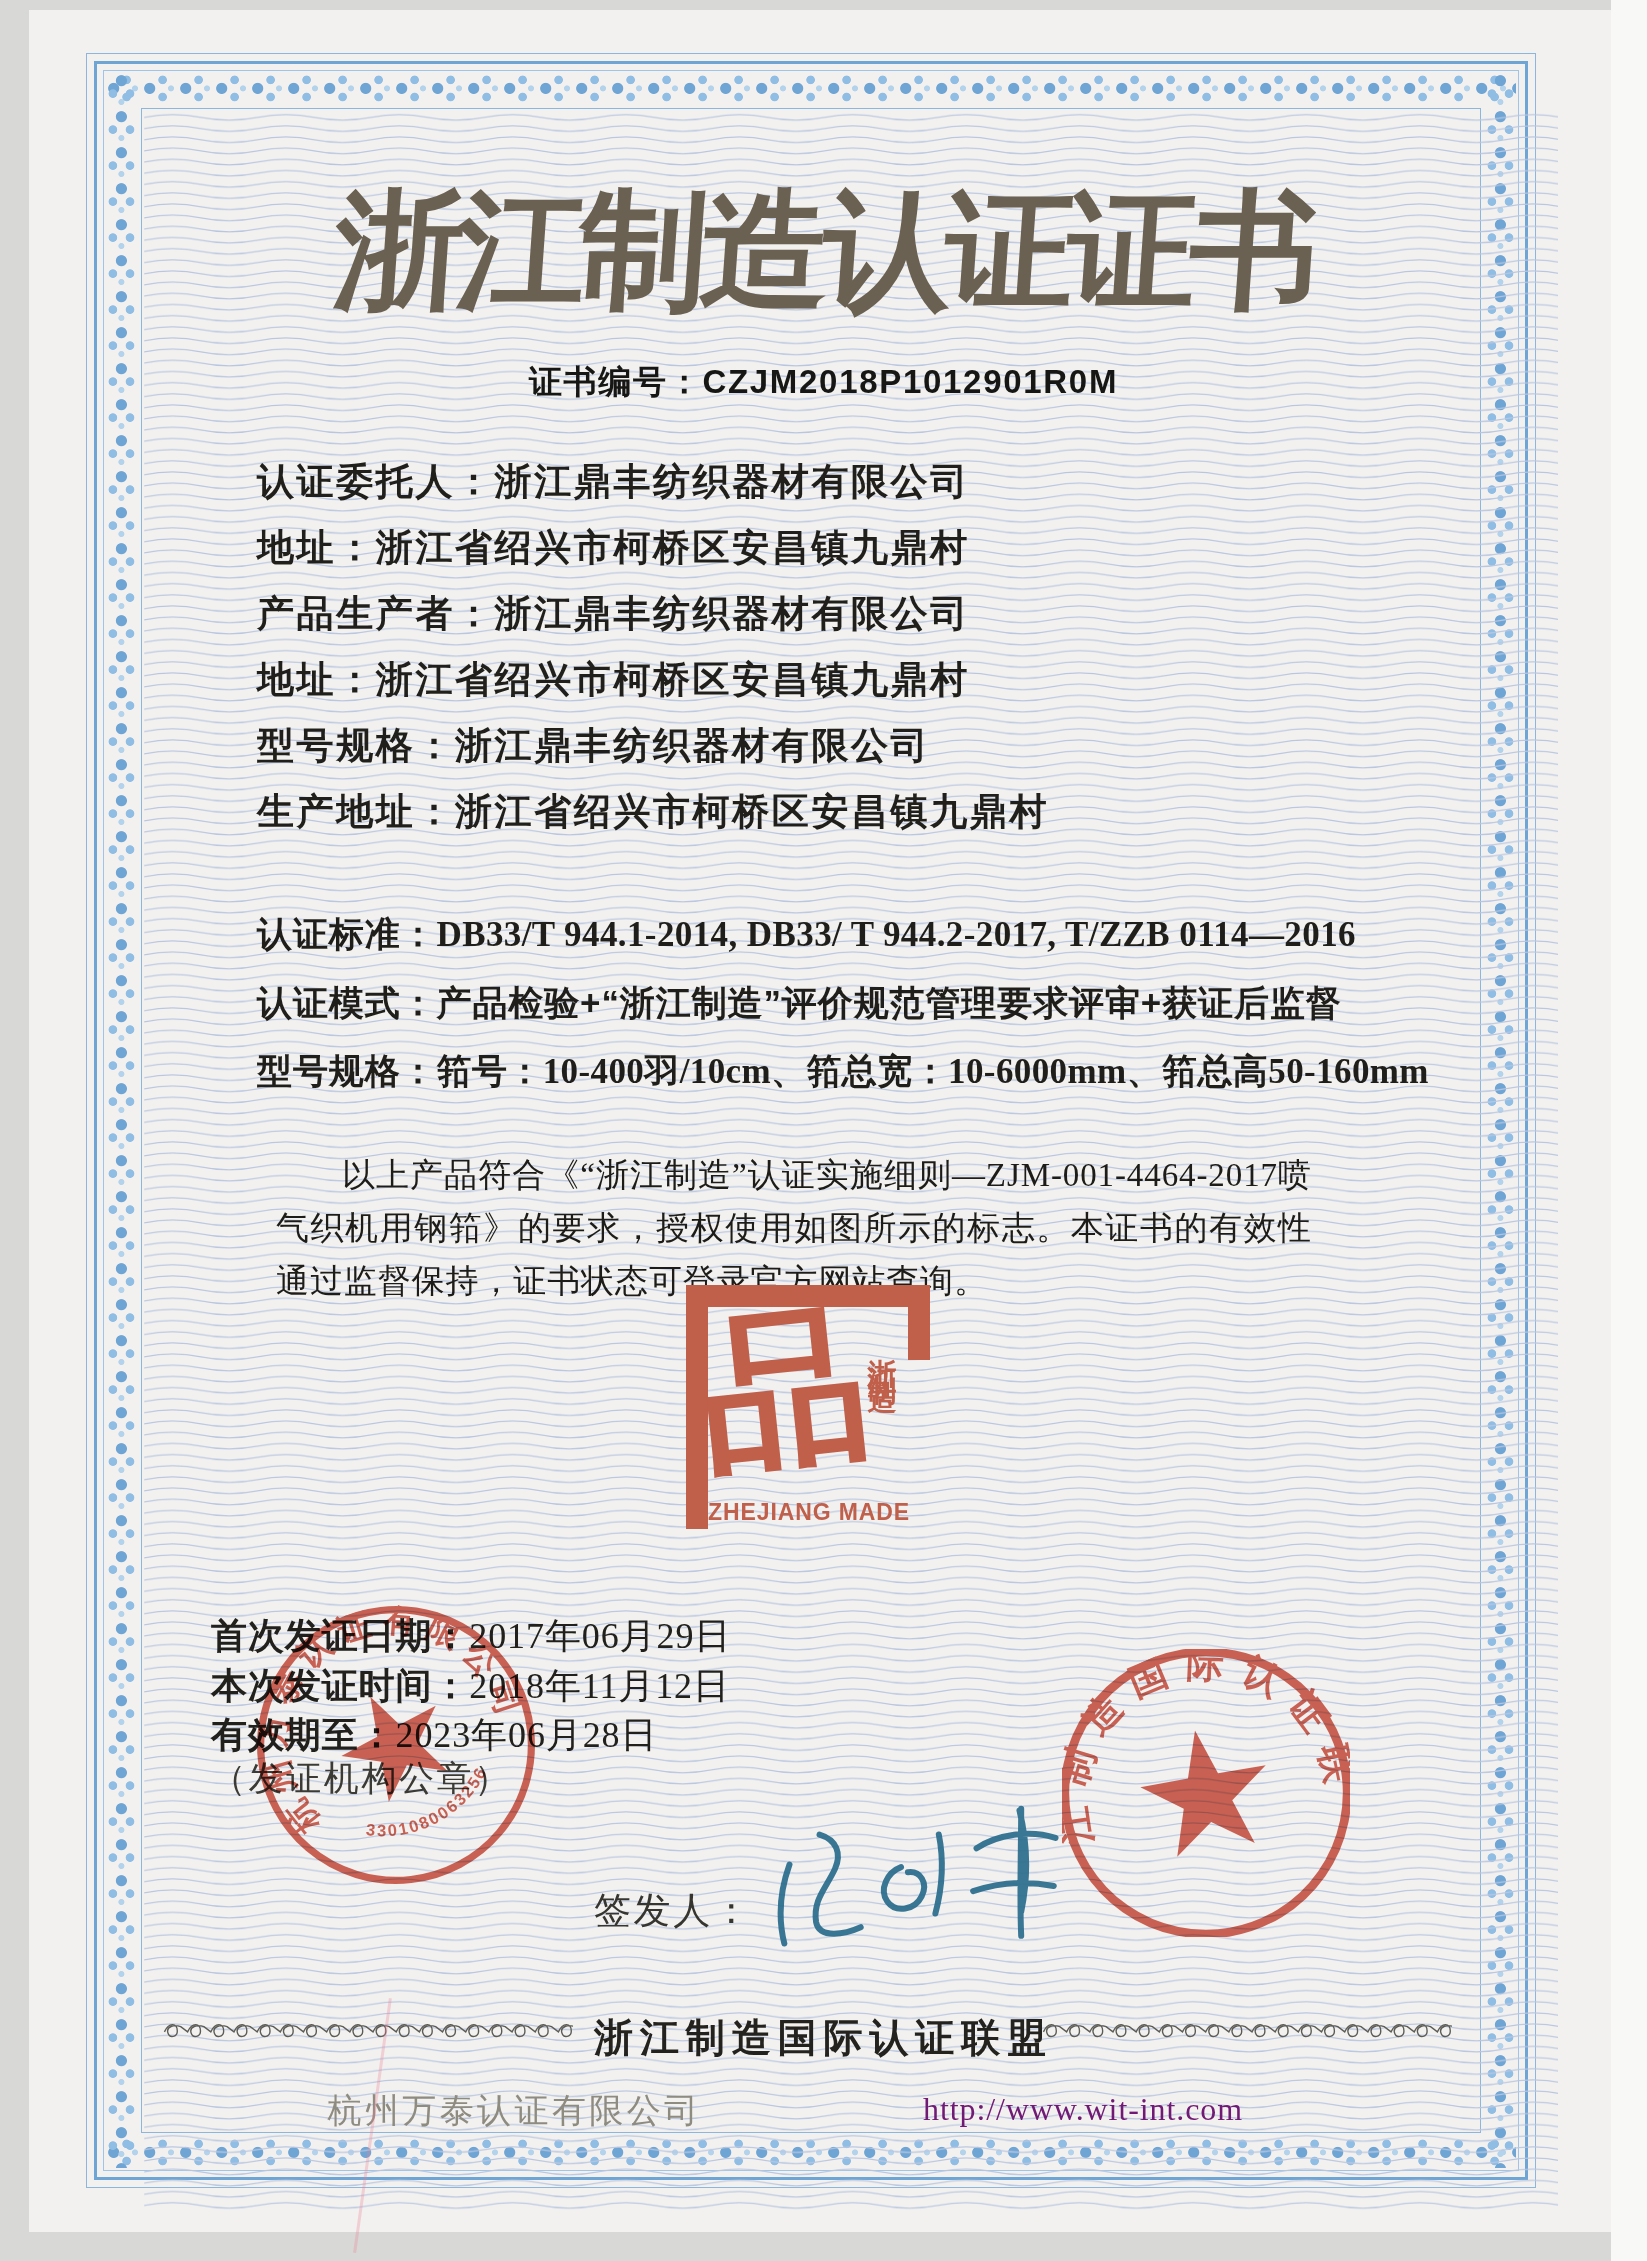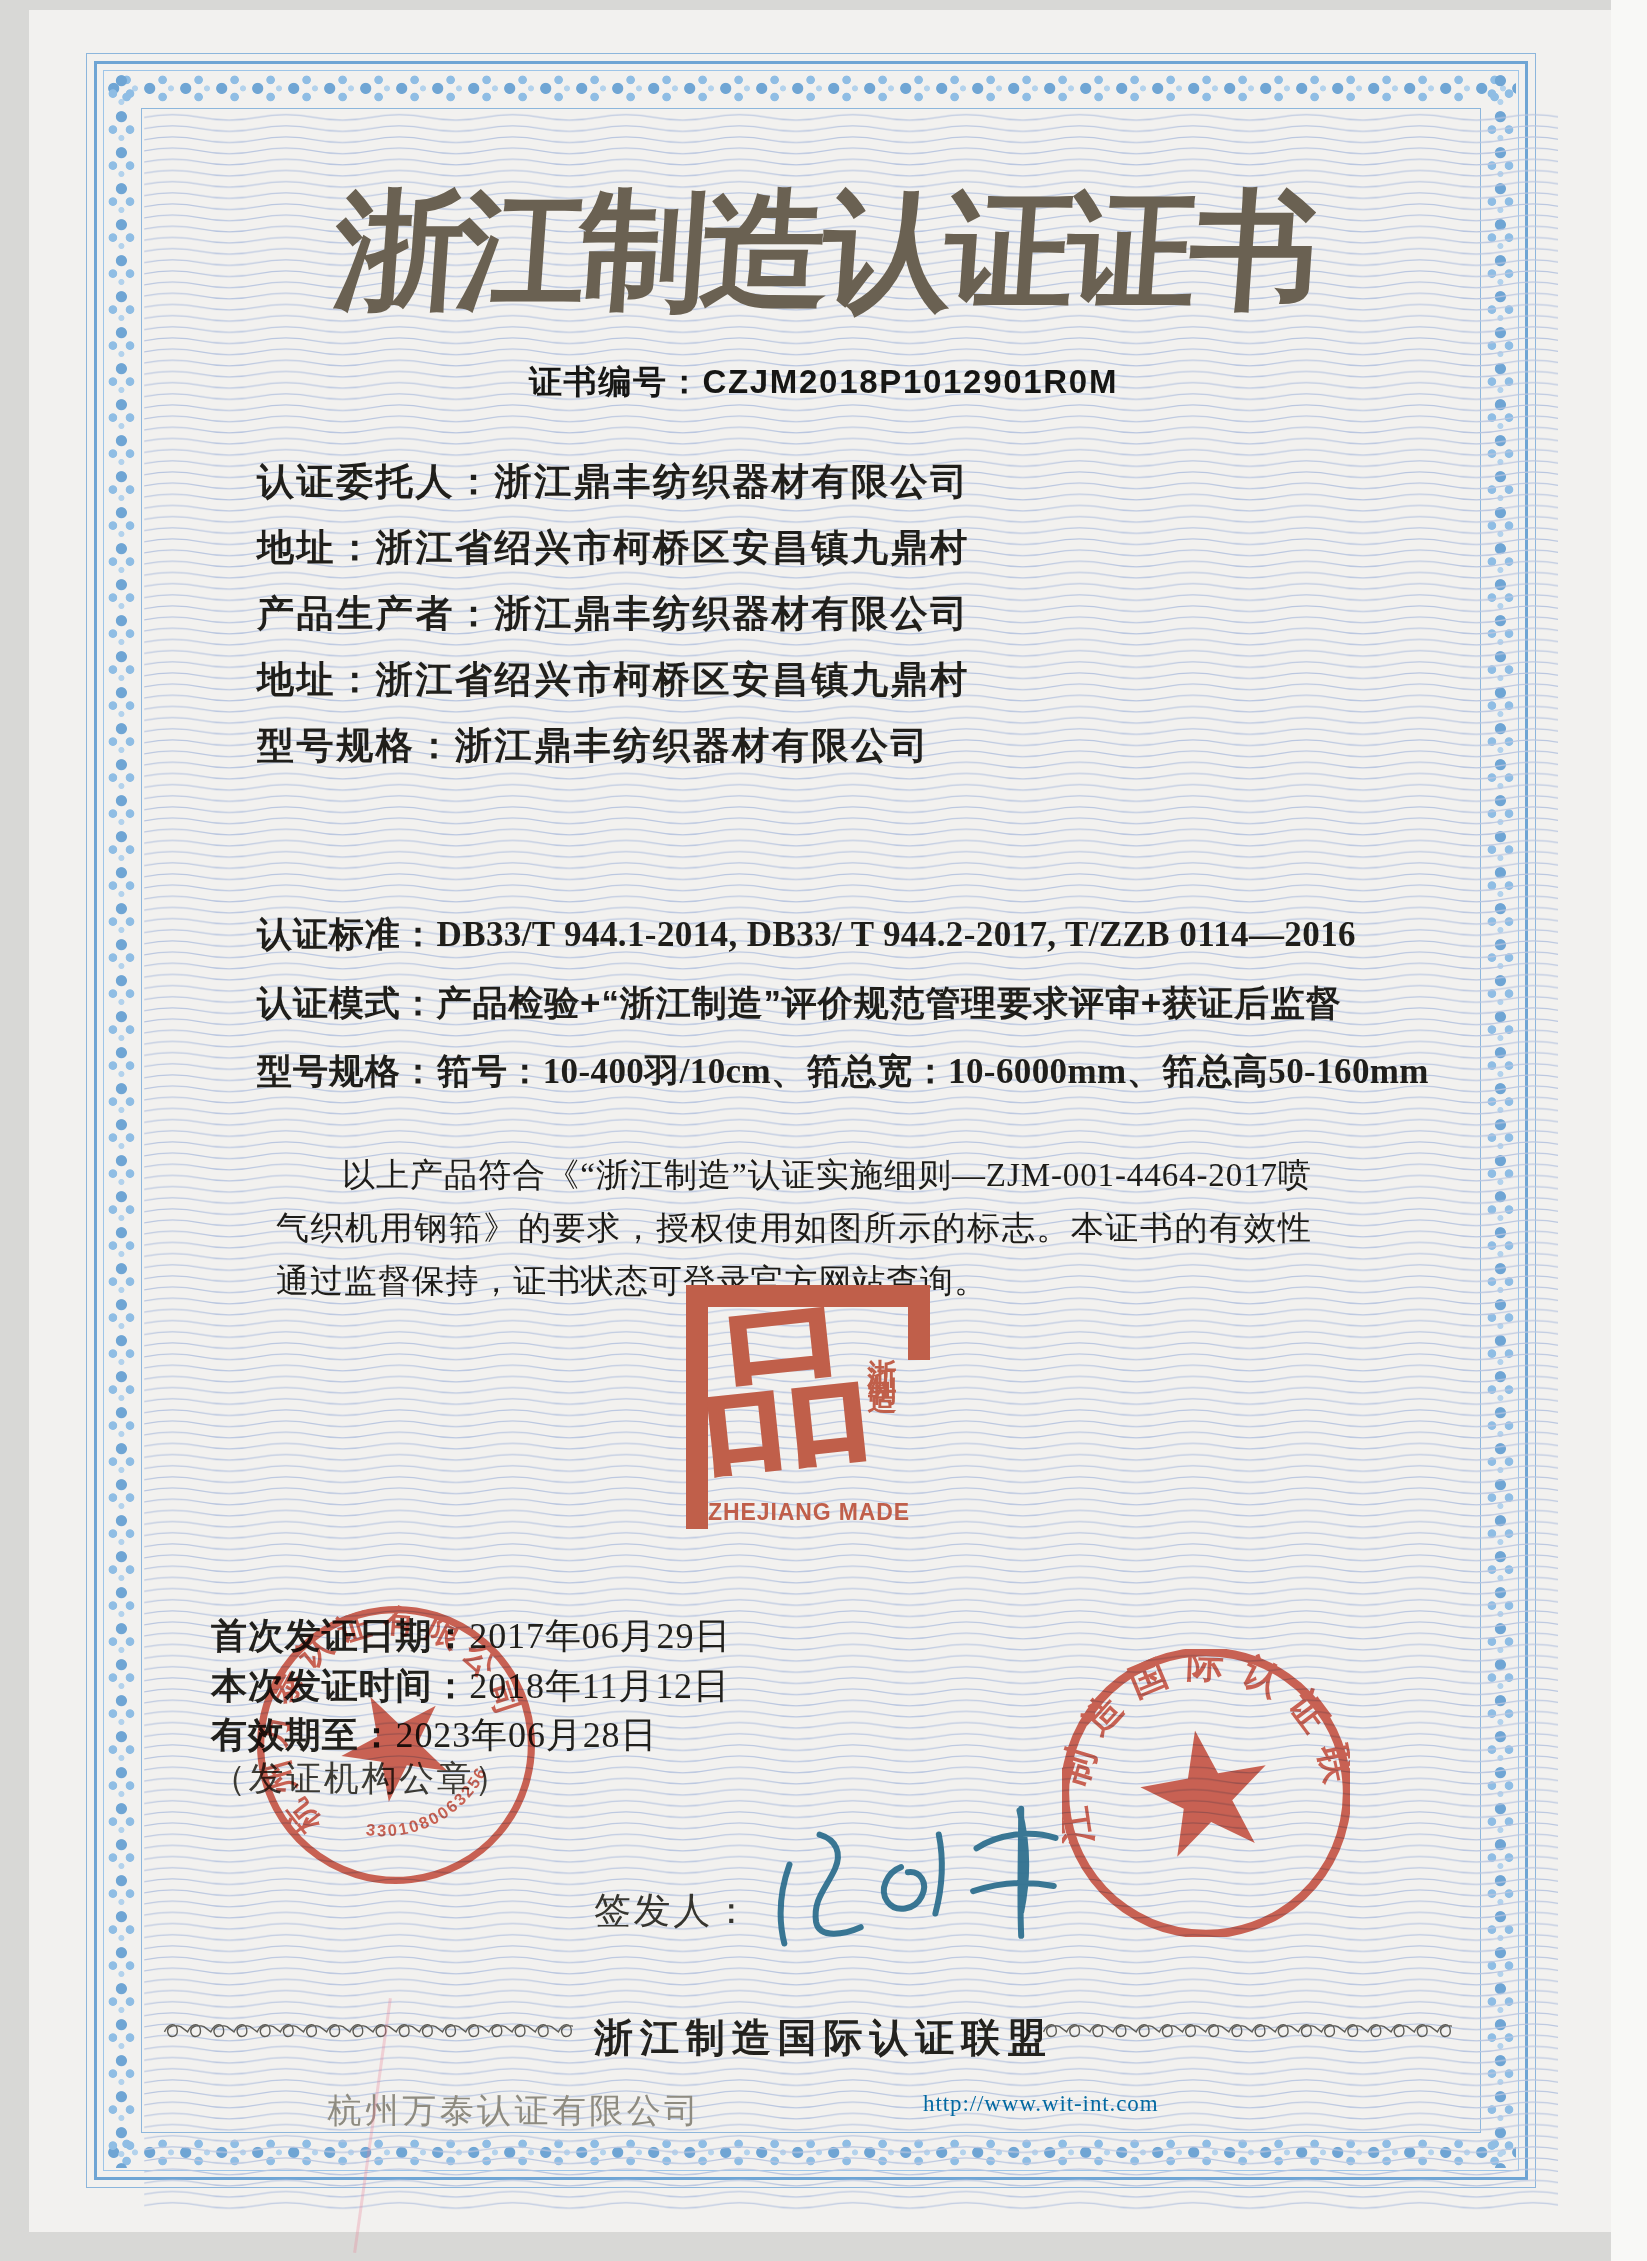--- a/index.html
+++ b/index.html
@@ -79,21 +79,21 @@
   .seal-left{left:245px;top:1601px;width:302px;height:288px;}
   .seal-right{left:1062px;top:1649px;width:288px;height:288px;}
   .seal text{font-weight:bold;fill:#d05a49;}
 
   .alliance{position:absolute;top:2011px;left:0;width:1647px;text-align:center;
     font-size:39px;font-weight:bold;letter-spacing:6.9px;color:#23221e;}
   .flourish{position:absolute;top:2018px;width:412px;height:26px;overflow:hidden;}
   .flourish.fl{left:161px;} .flourish.fr{left:1040px;}
   .company{position:absolute;left:326px;top:2088px;width:377px;text-align:center;
     font-size:34px;color:#8e8b80;letter-spacing:3.4px;font-family:"Liberation Serif",serif;}
-  .url{position:absolute;left:923px;top:2091px;font-size:23px;color:#0369a1;
+  .url{position:absolute;left:923px;top:2091px;font-size:32px;color:#701a75;
     font-family:"Liberation Serif",serif;letter-spacing:0.9px;}
   .scratch{position:absolute;left:371px;top:1997px;width:2.6px;height:257px;
     background:rgba(233,130,150,.30);transform:rotate(8deg);}
 </style>
 </head>
 <body>
 
 <div class="paper"></div>
 <div class="right-strip"></div>
 
@@ -124,20 +124,21 @@
   <div class="certno">
     <span>证书编号：</span><span>CZJM2018P1012901R0M</span>
   </div>
 
   <div class="parties">
     <div class="row"><span>认证委托人：</span><span>浙江鼎丰纺织器材有限公司</span></div>
     <div class="row"><span>地址：</span><span>浙江省绍兴市柯桥区安昌镇九鼎村</span></div>
     <div class="row"><span>产品生产者：</span><span>浙江鼎丰纺织器材有限公司</span></div>
     <div class="row"><span>地址：</span><span>浙江省绍兴市柯桥区安昌镇九鼎村</span></div>
     <div class="row"><span>型号规格：</span><span>浙江鼎丰纺织器材有限公司</span></div>
+    <div class="row"><span>生产地址：</span><span>浙江省绍兴市柯桥区安昌镇九鼎村</span></div>
   </div>
 
   <div class="specs">
     <div class="row serifval"><span>认证标准：</span><span class="val">DB33/T 944.1-2014, DB33/ T 944.2-2017, T/ZZB 0114—2016</span></div>
     <div class="row"><span>认证模式：</span><span class="val">产品检验+“浙江制造”评价规范管理要求评审+获证后监督</span></div>
     <div class="row serifval"><span>型号规格：</span><span class="val">筘号：10-400羽/10cm、筘总宽：10-6000mm、筘总高50-160mm</span></div>
   </div>
 
   <div class="statement">以上产品符合《“浙江制造”认证实施细则—ZJM-001-4464-2017喷气织机用钢筘》的要求，授权使用如图所示的标志。本证书的有效性通过监督保持，证书状态可登录官方网站查询。</div>
 

